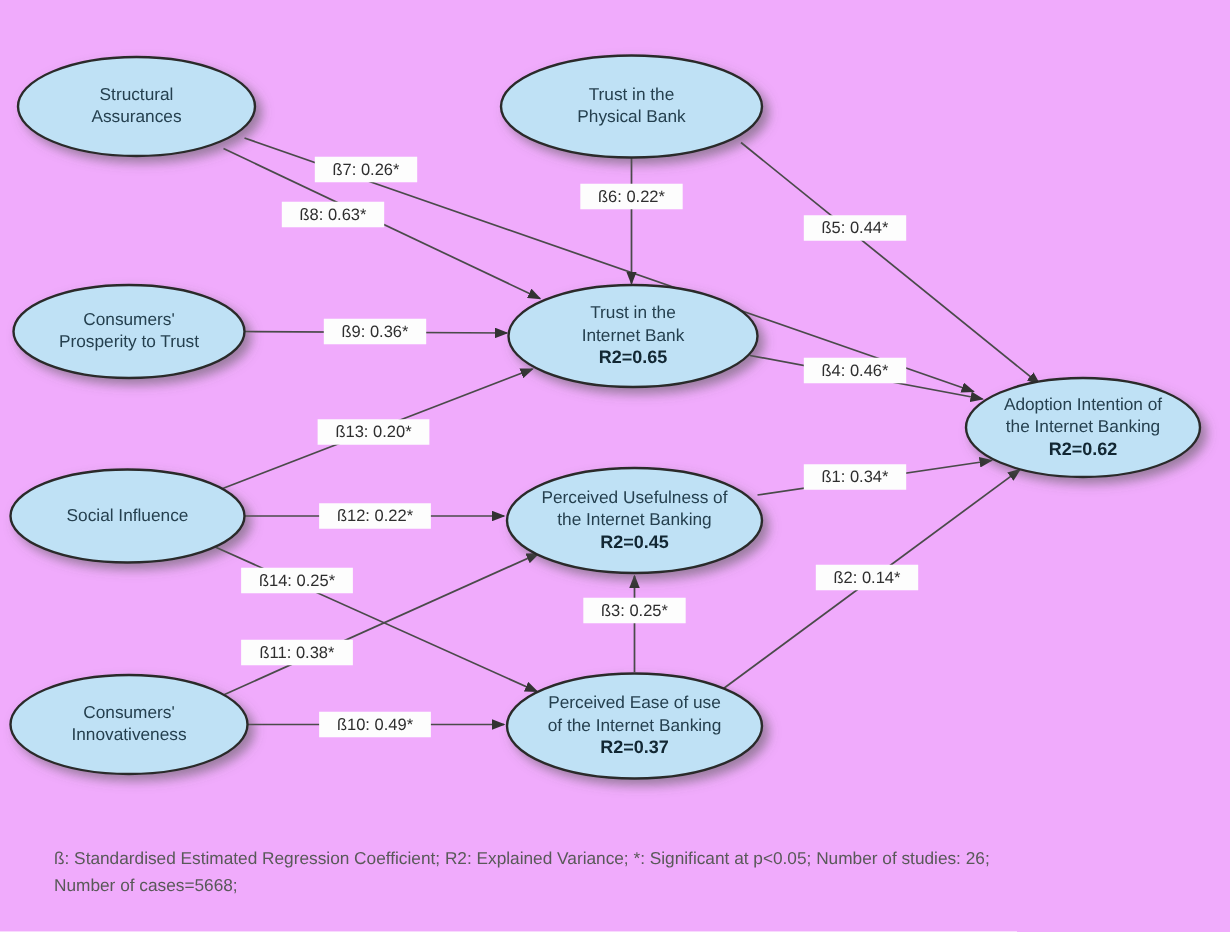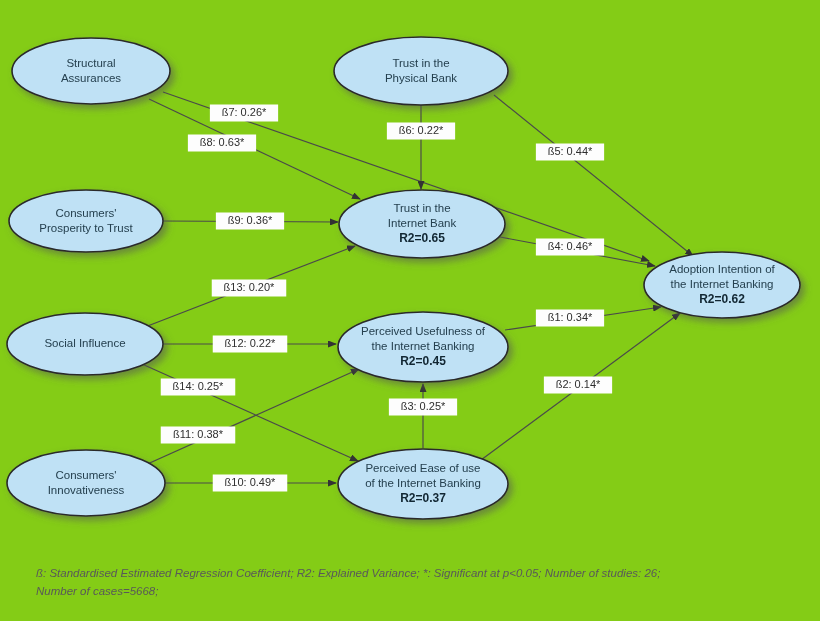--- a/index.html
+++ b/index.html
@@ -4,21 +4,21 @@
 <style>
   html, body {
     margin: 0;
     padding: 0;
     background: #ffffff;
   }
   #page {
     position: relative;
     width: 820px;
     height: 621px;
-    background: #84cc16;
+    background: #f0abfc;
     font-family: "Liberation Sans", sans-serif;
     overflow: hidden;
   }
   #diagram-svg {
     position: absolute;
     left: 0; top: 0;
     width: 820px;
     height: 621px;
   }
   .node-ellipse {
@@ -56,21 +56,21 @@
   .footnote {
     position: absolute;
     left: 36px;
     top: 565px;
     width: 760px;
     font-family: "Liberation Sans", sans-serif;
     font-size: 11.5px;
     line-height: 1.55;
     color: #595959;
   }
-  .footnote div { white-space: nowrap; font-style: italic; }
+  .footnote div { white-space: nowrap; }
 </style>
 </head>
 <body>
 
 <div id="page">
 
   <svg id="diagram-svg" viewBox="0 0 820 621">
     <defs>
       <marker id="arrowhead" markerWidth="9" markerHeight="7" refX="8" refY="3.5" orient="auto" markerUnits="userSpaceOnUse">
         <polygon points="0 0, 9 3.5, 0 7" fill="#333333"></polygon>

